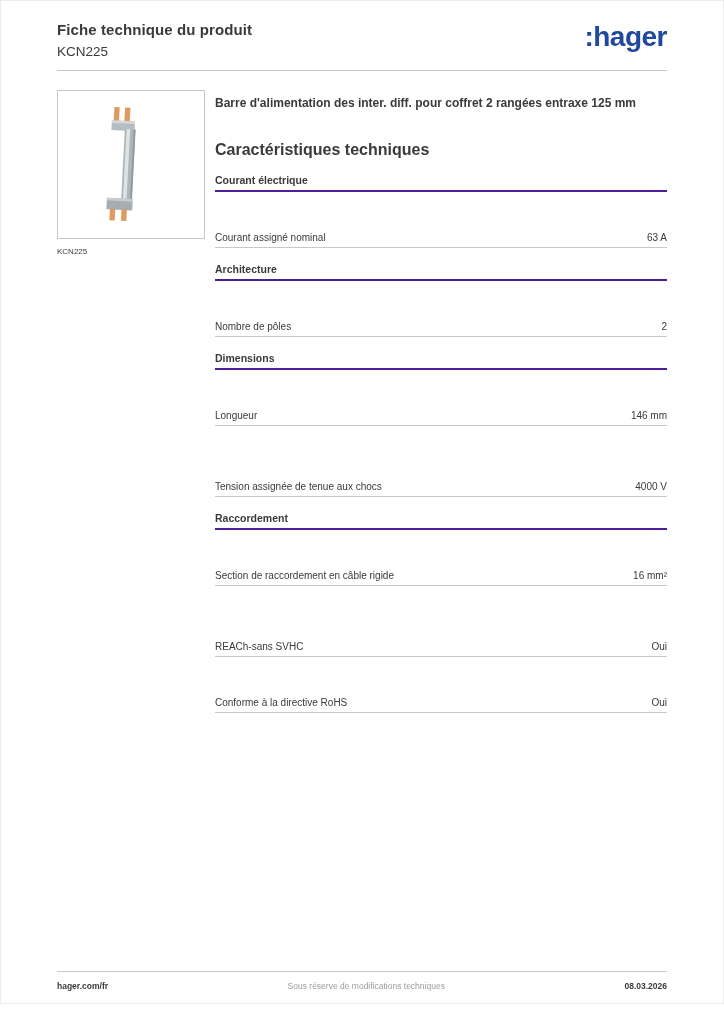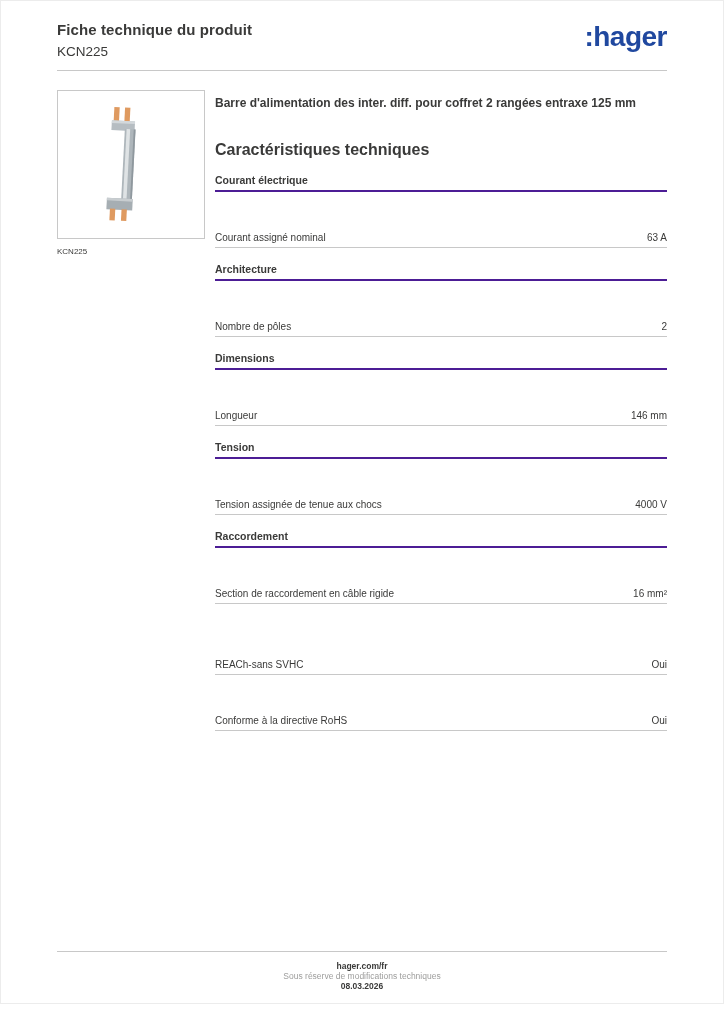--- a/index.html
+++ b/index.html
@@ -81,21 +81,20 @@
   .footer {
     position: absolute;
     left: 57px; right: 57px; bottom: 13px;
   }
   .footer-rule { border: 0; border-top: 1px solid #c8c8c8; margin-bottom: 9px; }
   .footer-row {
     display: flex;
     justify-content: space-between;
     align-items: center;
     font-size: 8.5px;
-    flex-direction: column;
   }
   .footer-left { font-weight: bold; color: #3a3a39; text-decoration: none; }
   .footer-center { color: #9d9d9c; }
   .footer-right { font-weight: bold; color: #3a3a39; }
 </style>
 </head>
 <body>
 
 <div class="page">
 
@@ -157,21 +156,20 @@
 
       <section class="spec-section">
         <h3 class="spec-section-title">Dimensions</h3>
         <div class="spec-row">
           <span class="spec-label">Longueur</span>
           <span class="spec-value">146 mm</span>
         </div>
       </section>
 
       <section class="spec-section">
-        <h3 class="spec-section-title">Tension</h3>
         <div class="spec-row">
           <span class="spec-label">Tension assignée de tenue aux chocs</span>
           <span class="spec-value">4000 V</span>
         </div>
       </section>
 
       <section class="spec-section">
         <h3 class="spec-section-title">Raccordement</h3>
         <div class="spec-row">
           <span class="spec-label">Section de raccordement en câble rigide</span>

